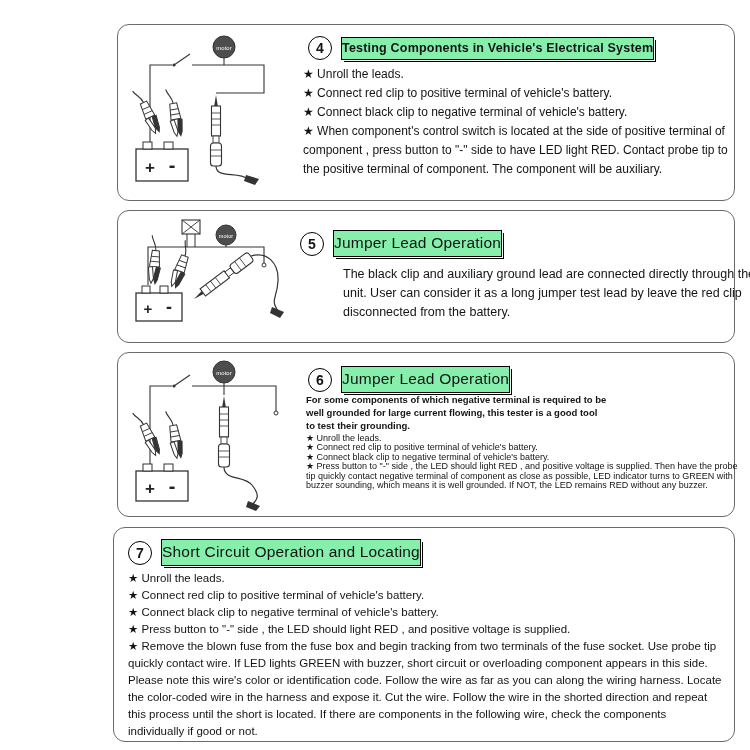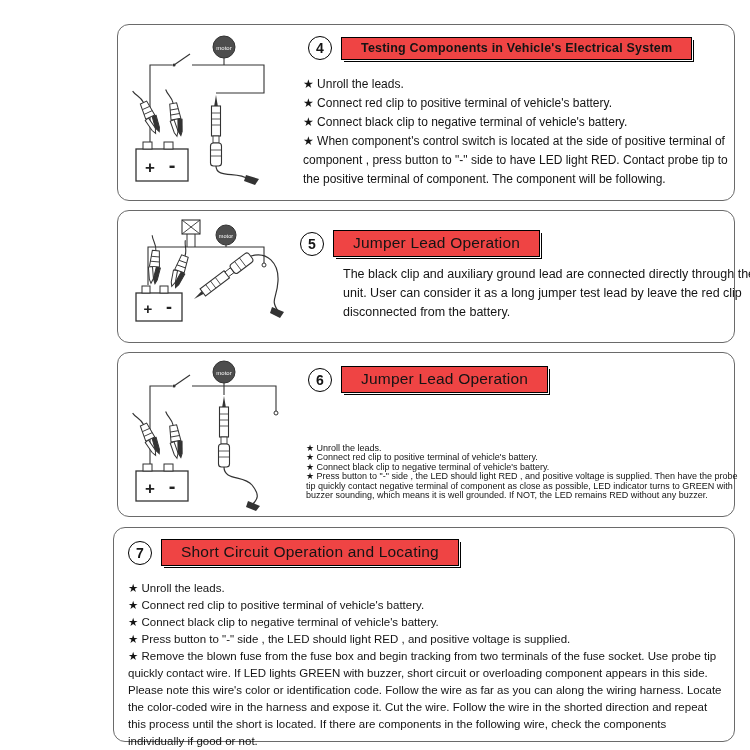--- a/index.html
+++ b/index.html
@@ -27,41 +27,41 @@
   .header { position:absolute; display:flex; align-items:center; gap:9px; }
   .num {
     width:24px; height:24px; flex:0 0 24px;
     border:1.8px solid #000; border-radius:50%;
     display:flex; align-items:center; justify-content:center;
     font-weight:bold; font-size:14px; background:#fff;
   }
   .titlebox {
     position:relative;
     border:1px solid #000;
-    background:#ef4444;
-    padding:3px 19px 4px;
+    background:#86efac;
+    padding:3px 0 4px;
     white-space:nowrap;
     letter-spacing:.2px;
   }
   .titlebox::after {
     content:""; position:absolute; top:2px; left:2px;
     width:100%; height:100%;
     border-right:1.4px solid #000; border-bottom:1.4px solid #000;
     pointer-events:none;
   }
   #panel4 .header { left:190px; top:11px; }
   #panel4 .titlebox { font-size:12.5px; font-weight:bold; }
   #panel5 .header { left:182px; top:19px; }
   #panel5 .titlebox { font-size:15.5px; }
   #panel6 .header { left:190px; top:13px; }
   #panel6 .titlebox { font-size:15.5px; }
   #panel7 .header { left:14px;  top:11px; }
   #panel7 .titlebox { font-size:15.5px; }
 
-  .bullets { position:absolute;margin-top:10px; }
+  .bullets { position:absolute; }
   #panel4 .bullets { left:185px; top:40px; width:428px; font-size:12px; line-height:19px; }
   .para { position:absolute;margin-left:40px; }
   #panel5 .para { left:185px; top:54px; width:432px; font-size:12.5px; line-height:19px; }
   #panel6 .intro { position:absolute; left:188px; top:40px; width:302px; font-size:9.5px; font-weight:bold; line-height:13px; }
   #panel6 .bullets { left:188px; top:81px; width:432px; font-size:9px; line-height:9.4px; }
   #panel7 .bullets { left:14px; top:42px; width:596px; font-size:11.5px; line-height:17px; }
 
   .diagram { position:absolute; }
   #panel4 .diagram { left:8px;  top:6px; }
   #panel5 .diagram { left:14px; top:4px; }
@@ -129,21 +129,21 @@
     </svg>
 
     <div class="header">
       <span class="num">4</span>
       <span class="titlebox">Testing Components in Vehicle's  Electrical System</span>
     </div>
     <div class="bullets">
       <div>★ Unroll the leads.</div>
       <div>★ Connect red clip to positive terminal of vehicle's battery.</div>
       <div>★ Connect black clip to negative terminal of vehicle's  battery.</div>
-      <div>★ When component's control switch is located at the side of positive terminal of component , press button to  "-"  side to have LED light RED. Contact probe tip to the positive terminal of component. The component will be following.</div>
+      <div>★ When component's control switch is located at the side of positive terminal of component , press button to  "-"  side to have LED light RED. Contact probe tip to the positive terminal of component. The component will be auxiliary.</div>
     </div>
   </section>
 
   <section class="panel" id="panel5">
     <svg class="diagram" width="185" height="126" viewBox="0 0 185 126">
 
       <g>
         <rect x="50" y="5" width="18" height="14" fill="#fff" stroke="#333" stroke-width="1.1"></rect>
         <line x1="50" y1="5" x2="68" y2="19" stroke="#333" stroke-width="0.9"></line>
         <line x1="50" y1="19" x2="68" y2="5" stroke="#333" stroke-width="0.9"></line>
@@ -260,20 +260,21 @@
         <line x1="22" y1="1.5" x2="22" y2="10.5" stroke="#333" stroke-width="0.9"></line>
         <line x1="27" y1="2" x2="27" y2="10" stroke="#333" stroke-width="0.9"></line>
         <path d="M33,6 C40,6 42,2 48,1" fill="none" stroke="#333" stroke-width="1.1"></path>
       </g>
     </svg>
 
     <div class="header">
       <span class="num">6</span>
       <span class="titlebox">Jumper Lead Operation</span>
     </div>
+    <div class="intro">For some components of which negative terminal is required to be well grounded for large current flowing, this tester is a good tool to test their grounding.</div>
     <div class="bullets">
       <div>★ Unroll the leads.</div>
       <div>★ Connect red clip to positive terminal of vehicle's battery.</div>
       <div>★ Connect black clip to negative terminal of vehicle's  battery.</div>
       <div>★ Press button to  "-"  side , the LED should light RED , and  positive voltage is supplied. Then have the probe tip quickly  contact negative terminal of component as close as possible,  LED indicator turns to GREEN with buzzer sounding, which  means it is well grounded. If NOT, the LED remains RED  without any buzzer.</div>
     </div>
   </section>
 
   <section class="panel" id="panel7">
     <div class="header">

